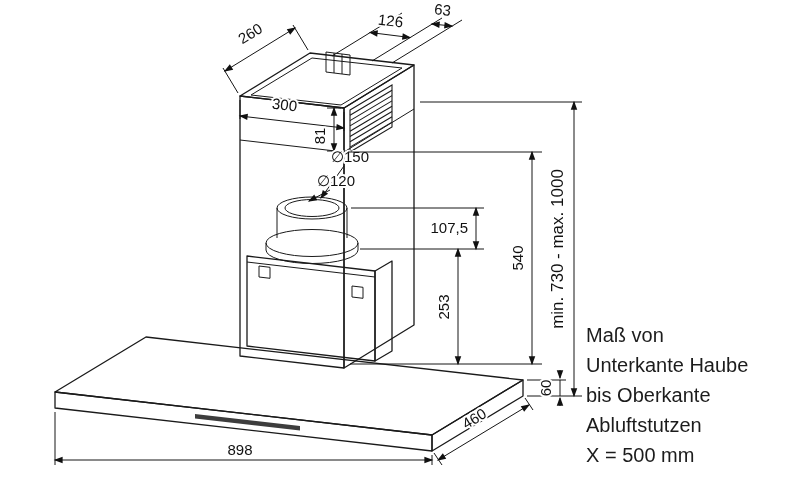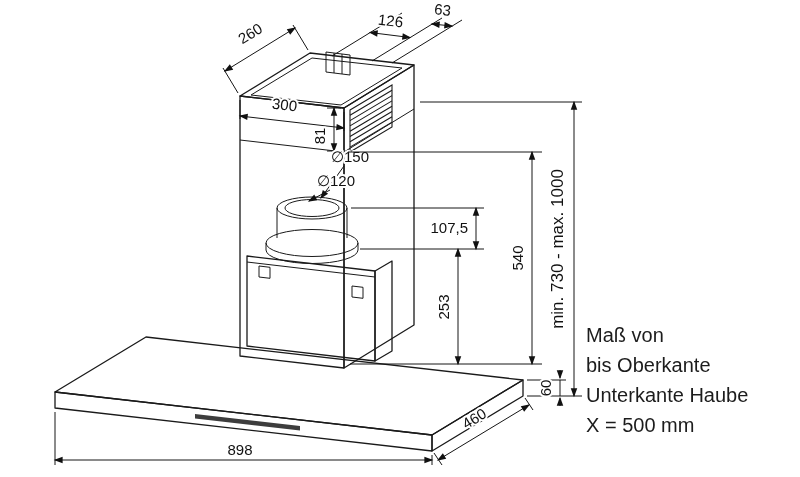--- a/index.html
+++ b/index.html
@@ -145,18 +145,19 @@
       <path class="dim" d="M434,453 L442,465 M525,398 L533,410"></path>
       <path class="dim" d="M438,460 L529,405" marker-start="url(#arr)" marker-end="url(#arr)"></path>
       <text class="dimlabel" x="477" y="423" transform="rotate(-31.5 477 423)">460</text>
     </g>
 
   </g>
 </svg>
 
   <div class="note">
     <div>Maß von</div>
+    <div>Unterkante Haube</div>
     <div>bis Oberkante</div>
-    <div>Unterkante Haube</div>
+    <div>Abluftstutzen</div>
     <div>X = 500 mm</div>
   </div>
 
 </div>
 
 </body></html>

